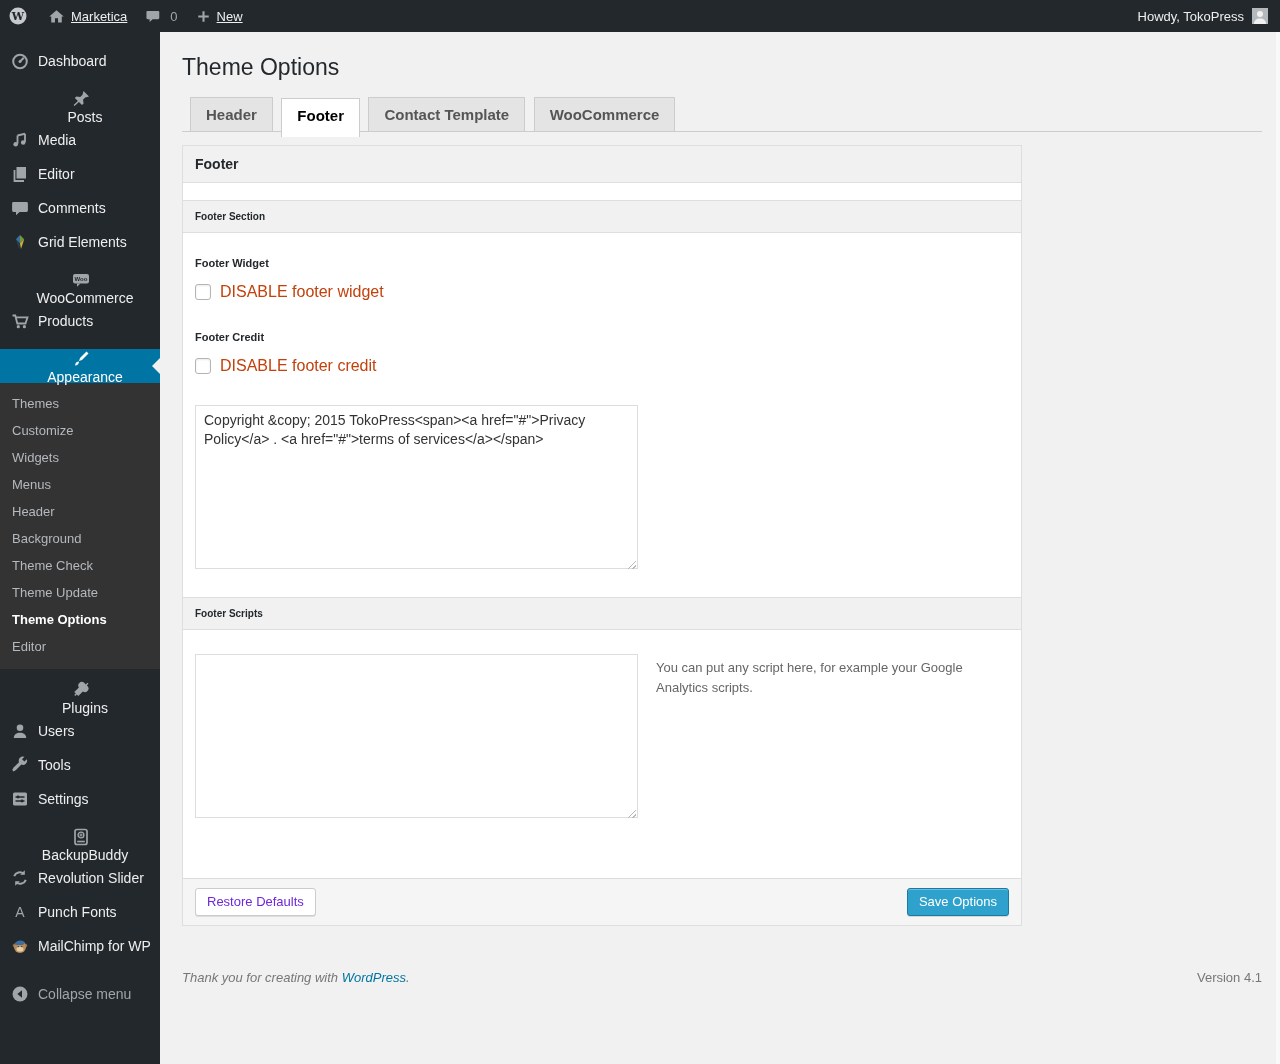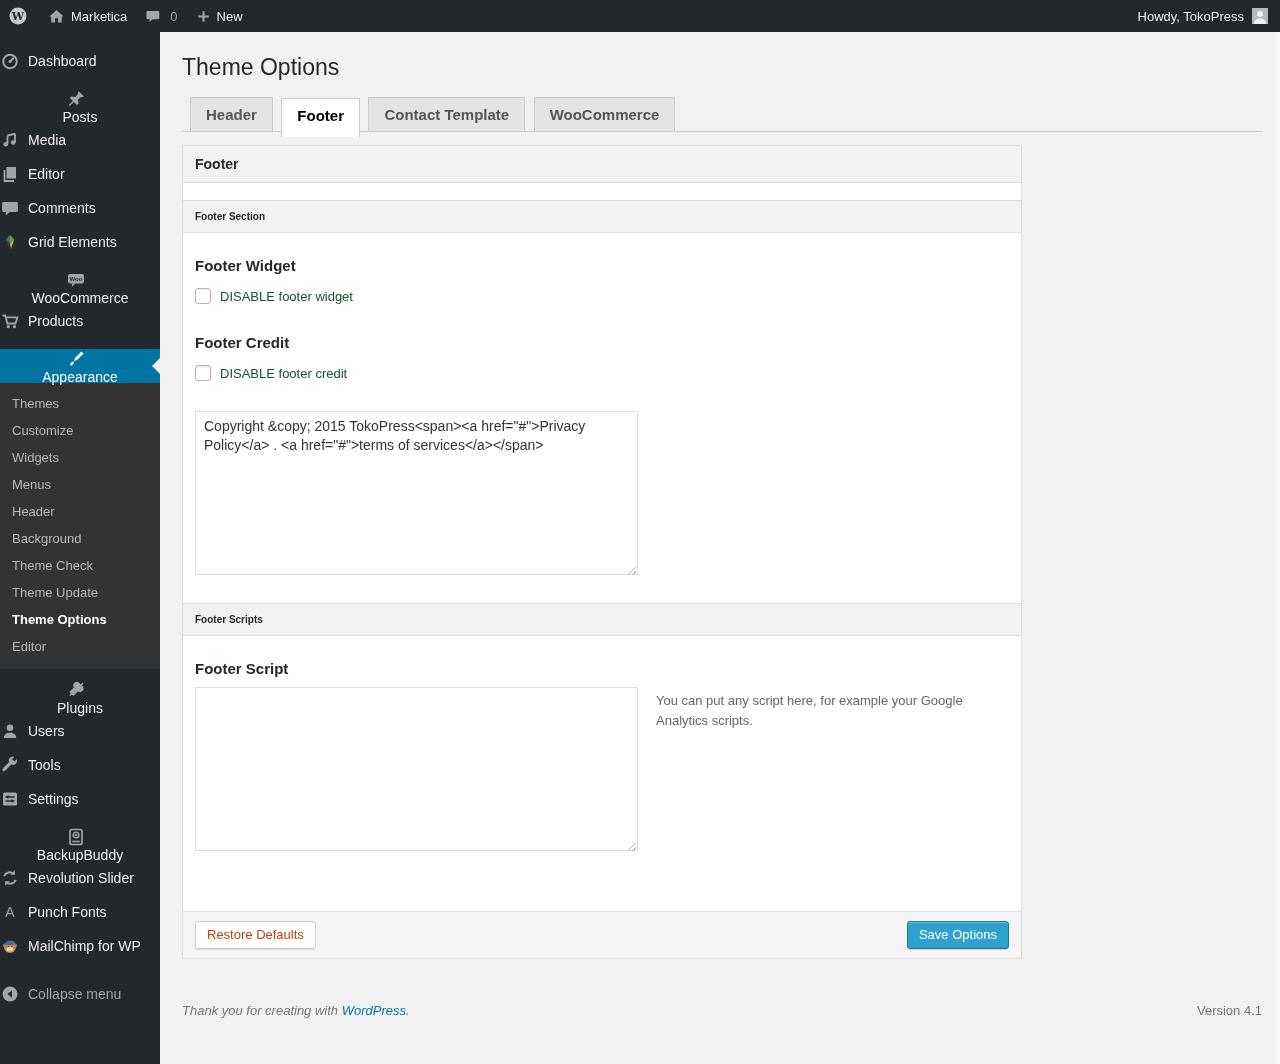--- a/index.html
+++ b/index.html
@@ -4,29 +4,29 @@
 <style>
   * { margin:0; padding:0; box-sizing:border-box; }
   html,body { width:1280px; height:1064px; }
   body { font-family:"Liberation Sans", sans-serif; background:#f1f1f1; position:relative; overflow:hidden; }
 
   
   .admin-bar { position:absolute; top:0; left:0; width:1280px; height:32px; background:#23282d;
     display:flex; align-items:center; padding:0 12px 0 8px; z-index:50; }
   .ab-item { display:flex; align-items:center; color:#eee; font-size:13px; margin-right:18px; cursor:pointer; }
   .ab-item svg { display:block; }
-  .ab-text { margin-left:6px; }
+  .ab-text { margin-left:6px;text-decoration:underline; }
   .ab-count { color:#a0a5aa; margin-left:8px; }
   .ab-right { margin-left:auto; display:flex; align-items:center;padding-left:8px; }
   .ab-howdy { color:#eee; font-size:13px; margin-right:8px; }
   .ab-avatar { width:16px; height:16px; display:block; }
 
   
   .sidebar { position:absolute; top:32px; left:0; width:160px; height:1032px; background:#23282d; padding-top:12px; }
-  .menu-item { display:flex; align-items:center; height:34px; padding-left:0; color:#eee; font-size:14px; cursor:pointer; position:relative; }
+  .menu-item { display:flex; align-items:center; height:34px; padding-left:10px; color:#eee; font-size:14px; cursor:pointer; position:relative; }
   .menu-item .mi-icon { width:20px; height:20px; margin-right:8px; flex:0 0 20px; display:flex; align-items:center; justify-content:center; }
   .menu-item.gap { margin-top:11px;flex-direction:column; }
   .menu-item.active { background:#0074a2; color:#fff; }
   .menu-item.active::after { content:""; position:absolute; right:0; top:50%; margin-top:-8px;
     border:8px solid transparent; border-right-color:#f1f1f1; }
   .submenu { background:#333; padding:7px 0 9px; }
   .submenu-item { display:block; padding:6px 0 6px 12px; font-size:13px; color:#b4b9be; cursor:pointer; }
   .submenu-item.current { color:#fff; font-weight:bold; }
   .collapse-item { margin-top:14px; color:#a0a5aa; }
 
@@ -39,39 +39,39 @@
     font-size:15px; font-weight:bold; color:#555; background:#e4e4e4; border:1px solid #ccc; cursor:pointer; }
   .nav-tab.active { background:#fff; color:#000; border-bottom:none; padding-bottom:13px; margin-bottom:-6px; position:relative; z-index:2; }
 
   
   .panel { width:840px; margin-top:13px; background:#fff; border:1px solid #dedede; }
   .panel-header { background:#f1f1f1; padding:10px 12px; font-size:14px; font-weight:bold; color:#23282d; border-bottom:1px solid #dedede; }
   .white-gap { height:17px; background:#fff; }
   .section-header { background:#f1f1f1; padding:10px 12px; font-size:10px; font-weight:bold; color:#23282d;
     border-top:1px solid #dedede; border-bottom:1px solid #dedede; }
   .fields { padding:24px 12px 24px; }
-  .field-label { font-size:15px; font-weight:bold; color:#23282d; margin-bottom:14px; }
+  .field-label { font-size:11px; font-weight:bold; color:#23282d; margin-bottom:14px; }
   .check-row { display:flex; align-items:center; margin-bottom:30px; }
   .check-row input[type=checkbox] { appearance:none; -webkit-appearance:none; width:16px; height:16px;
     border:1px solid #b4b4b4; border-radius:3px; background:#fff; box-shadow:inset 0 1px 2px rgba(0,0,0,.08); margin-right:9px; cursor:pointer; }
-  .check-label { font-size:13px; color:#14532d; cursor:pointer; }
+  .check-label { font-size:16px; color:#c2410c; cursor:pointer; }
   .ta-wrap { position:relative; display:inline-block; }
   .ta-wrap::after { content:""; position:absolute; right:2px; bottom:4px; width:11px; height:11px;
     background:repeating-linear-gradient(-45deg, transparent 0 2px, #b9b9b9 2px 3px);
     clip-path:polygon(100% 0, 100% 100%, 0 100%); pointer-events:none; }
   textarea { width:443px; height:164px; border:1px solid #ddd; background:#fff; padding:5px 8px;
     font-family:"Liberation Sans", sans-serif; font-size:14px; color:#333; line-height:1.35; resize:none; outline:none; }
   .script-row { display:flex; align-items:flex-start; }
   .field-desc { width:310px; margin-left:18px; padding-top:4px; font-size:13px; color:#666; line-height:1.55; }
   .fields.last { padding-bottom:56px; }
 
   .action-bar { background:#f5f5f5; border-top:1px solid #ddd; padding:9px 12px; display:flex; justify-content:space-between; align-items:center; }
   .btn { display:inline-block; font-family:"Liberation Sans", sans-serif; font-size:13px; line-height:26px; height:28px;
     padding:0 11px; border-radius:3px; cursor:pointer; }
-  .btn-secondary { background:#fff; border:1px solid #ccc; color:#c2410c; box-shadow:0 1px 0 #ddd; }
+  .btn-secondary { background:#fff; border:1px solid #ccc; color:#6d28d9; box-shadow:0 1px 0 #ddd; }
   .btn-primary { background:#2ea2cc; border:1px solid #1b7aa0; color:#fff;
     box-shadow:inset 0 1px 0 rgba(150,210,235,.6), 0 1px 0 rgba(0,0,0,.12); }
 
   
   .page-footer { width:1080px; margin-top:44px; display:flex; justify-content:space-between; align-items:center;gap:20px; }
   .thanks { font-size:13px; font-style:italic; color:#777; }
   .thanks a { color:#0074a2; text-decoration:none; }
   .version { font-size:13px; color:#777; }
 
   .scroll-strip { position:absolute; top:32px; right:0; width:4px; height:1032px; background:#f9f9f9; }
@@ -363,21 +363,20 @@
       </div>
 
       <span class="ta-wrap">
         <textarea spellcheck="false" style="">Copyright &amp;copy; 2015 TokoPress&lt;span&gt;&lt;a href="#"&gt;Privacy Policy&lt;/a&gt; . &lt;a href="#"&gt;terms of services&lt;/a&gt;&lt;/span&gt;</textarea>
       </span>
     </div>
 
     <div class="section-header">Footer Scripts</div>
 
     <div class="fields last">
-      <div class="field-label" style="margin-bottom:10px;">Footer Script</div>
       <div class="script-row">
         <span class="ta-wrap">
           <textarea spellcheck="false" style=""></textarea>
         </span>
         <div class="field-desc">You can put any script here, for example your Google Analytics scripts.</div>
       </div>
     </div>
 
     <div class="action-bar">
       <span class="btn btn-secondary">Restore Defaults</span>

